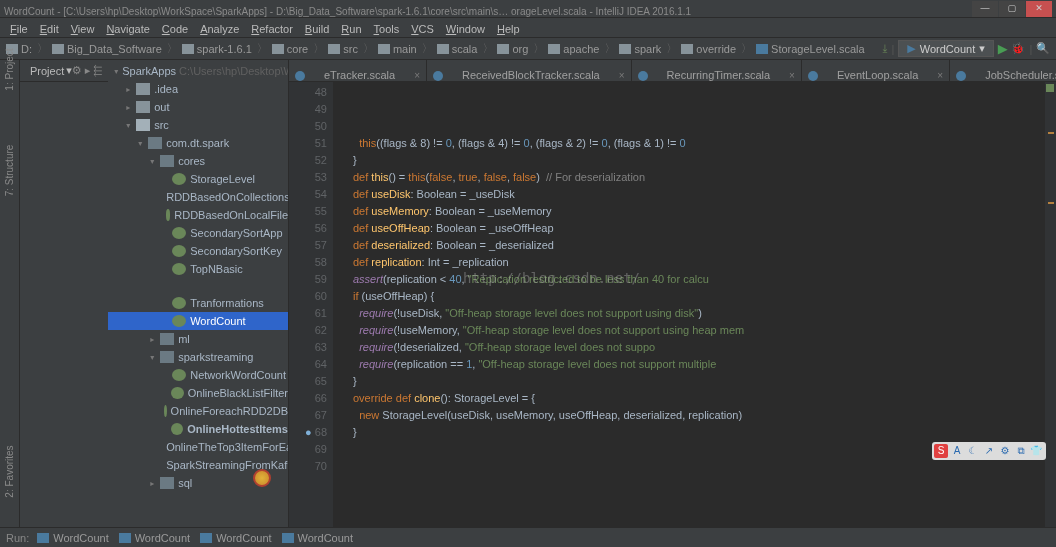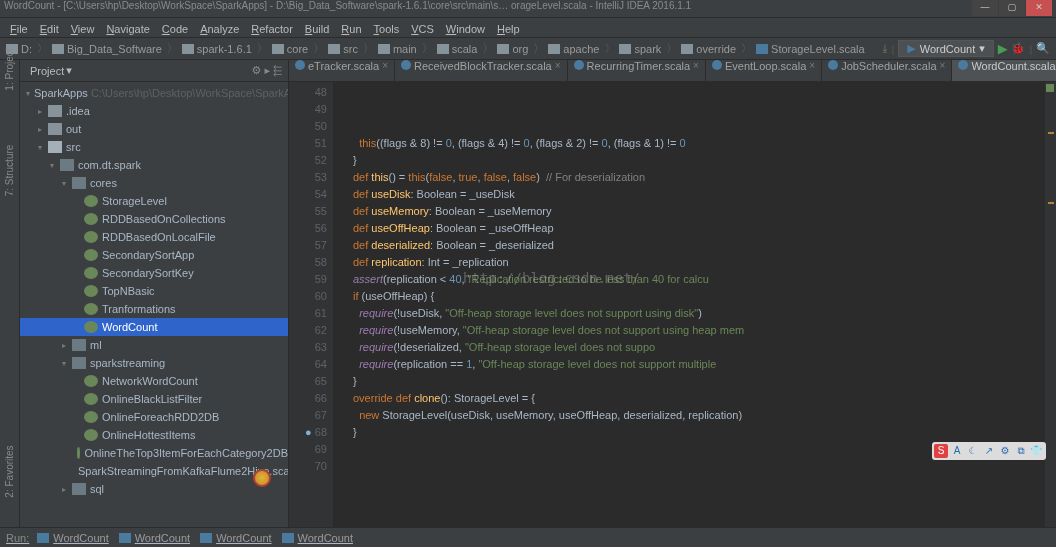--- a/index.html
+++ b/index.html
@@ -1,71 +1,71 @@
 <!DOCTYPE html>
 <html><head>
 <meta charset="utf-8">
 <style>
 * { margin: 0; padding: 0; box-sizing: border-box; font-family: "Segoe UI", Arial, sans-serif; font-size: 11px; }
 body { background: #3c3f41; color: #a9b7c6; overflow: hidden; width: 1056px; height: 547px; }
-.title-bar { background: #3c3f41; height: 18px; display: flex; align-items: flex-start; padding: 0 4px; border-bottom: 1px solid #2b2b2b; }
+.title-bar { background: #3c3f41; height: 18px; display: flex; align-items: flex-end; padding: 0 4px; border-bottom: 1px solid #2b2b2b; }
 .title-bar .title { color: #8a8a8a; font-size: 10px; flex: 1; white-space: nowrap; overflow: hidden; }
 .title-bar .win-controls { display: flex; }
 .title-bar .win-btn { width: 26px; height: 16px; background: #444; margin-left: 1px; color: #ccc; text-align: center; line-height: 14px; font-size: 9px; }
 .title-bar .win-close { background: #c75050; }
 .menu-bar { background: #3c3f41; height: 20px; display: flex; align-items: flex-end; padding: 0 4px; border-bottom: 1px solid #2b2b2b; }
 .menu-item { padding: 2px 6px; color: #bbb; }
 .menu-item u { text-decoration: underline; }
 .nav-bar { background: #3c3f41; height: 22px; display: flex; align-items: center; padding: 0 6px; border-bottom: 1px solid #2b2b2b; }
 .breadcrumb { display: flex; align-items: center; flex: 1; gap: 4px; overflow: hidden; }
 .bc-item { display: flex; align-items: center; gap: 3px; color: #9a9a9a; white-space: nowrap; }
 .bc-icon { width: 12px; height: 10px; background: #87939a; display: inline-block; }
 .bc-icon.file { background: #4a7a9e; }
 .nav-right { display: flex; align-items: center; gap: 4px; }
 .run-config { border: 1px solid #555; background: #4c5052; padding: 1px 8px; color: #ccc; display: flex; align-items: center; gap: 4px; }
 .run-btn { color: #499c54; font-size: 13px; }
 .sep { color: #555; }
 .main { display: flex; height: 467px; }
 .left-gutter { width: 20px; background: #3c3f41; border-right: 1px solid #2b2b2b; display: flex; flex-direction: column; align-items: center; padding-top: 4px; gap: 30px; }
 .left-gutter .rot { transform: rotate(-90deg); color: #8a8a8a; font-size: 10px; white-space: nowrap; }
-.project-panel { width: 269px; background: #3c3f41; border-right: 1px solid #2b2b2b; display: flex; flex-direction: column; }
+.project-panel { width: 269px; background: #3c3f41; border-right: 1px solid #2b2b2b; display: flex; flex-direction: row; }
 .panel-header { height: 22px; border-bottom: 1px solid #2b2b2b; display: flex; align-items: center; padding: 0 6px; color: #bbb; }
 .panel-header .gear { margin-left: auto; color: #888; }
 .tree { flex: 1; overflow: auto; padding: 2px 0; }
 .tree-row { display: flex; align-items: center; height: 18px; padding-left: 6px; white-space: nowrap; color: #a9b7c6; }
 .tree-row.sel { background: #2f65ca; color: #fff; }
 .tree-row .exp { width: 10px; color: #777; font-size: 8px; }
 .tree-row .ic { width: 14px; height: 12px; margin-right: 4px; display: inline-block; }
 .ic.fld { background: #87939a; }
 .ic.fld-o { background: #a3b0b8; }
 .ic.pkg { background: #6b7a83; }
 .ic.cls { background: #4a7a9e; border-radius: 50%; }
 .ic.obj { background: #6a8759; border-radius: 50%; }
 .tree-row .dim { color: #606060; }
 .editor-wrap { flex: 1; display: flex; flex-direction: column; background: #2b2b2b; overflow: hidden; }
 .tabs { height: 22px; background: #3c3f41; border-bottom: 1px solid #2b2b2b; display: flex; overflow: hidden; }
-.tab { display: flex; align-items: flex-start; gap: 3px; padding: 0 6px; border-right: 1px solid #2b2b2b; color: #a0a0a0; background: #3c3f41; white-space: nowrap; }
+.tab { display: flex; align-items: flex-end; gap: 19px; padding: 0 6px; border-right: 1px solid #2b2b2b; color: #a0a0a0; background: #3c3f41; white-space: nowrap; }
 .tab.active { background: #4e5254; color: #c8c8c8; }
 .tab .x { color: #7a7a7a; font-size: 10px; }
 .editor-area { flex: 1; display: flex; overflow: hidden; position: relative; }
 .gutter { background: #313335; width: 44px; padding: 2px 6px 2px 4px; text-align: right; color: #606366; font-family: Consolas, monospace; font-size: 12px; line-height: 17px; }
 .gutter .mark { color: #7fb0d8; }
 .code { flex: 1; font-family: Consolas, monospace; font-size: 12px; line-height: 17px; padding: 2px 0 2px 20px; white-space: pre; overflow: hidden; position: relative; }
 .kw { color: #cc7832; }
 .fn { color: #ffc66d; }
 .ty { color: #a9b7c6; }
 .str { color: #6a8759; }
 .num { color: #6897bb; }
 .cm { color: #808080; }
 .it { font-style: italic; color: #9e7bb0; }
 .watermark { position: absolute; top: 188px; left: 130px; font-family: Consolas, monospace; font-size: 14px; color: rgba(200,200,200,0.35); }
 .right-stripe { width: 12px; background: #313335; border-left: 1px solid #2b2b2b; position: relative; }
 .right-stripe .w { position: absolute; right: 2px; width: 6px; height: 2px; background: #b5813f; }
 .right-stripe .top-sq { position: absolute; top: 2px; right: 2px; width: 8px; height: 8px; background: #6a8759; }
-.bottom-tools { height: 20px; background: #3c3f41; border-top: 1px solid #2b2b2b; display: flex; align-items: center; padding: 0 6px; gap: 8px; text-decoration: underline; }
+.bottom-tools { height: 20px; background: #3c3f41; border-top: 1px solid #2b2b2b; display: flex; align-items: center; padding: 0 6px; gap: 8px; }
 .tool-btn { display: flex; align-items: center; gap: 4px; color: #9a9a9a; }
 .tool-btn .ti { width: 12px; height: 10px; background: #4a7a9e; display: inline-block; }
 .floating-toolbar { position: absolute; right: 10px; top: 360px; display: flex; gap: 2px; background: rgba(240,240,240,0.9); padding: 2px; border-radius: 3px; }
 .floating-toolbar .fb { width: 14px; height: 14px; font-size: 10px; text-align: center; line-height: 14px; }
 .fb.red { background: #e04040; color: #fff; border-radius: 2px; }
 .fb.blue { color: #2a6ab0; }
 .orange-dot { position: absolute; left: 253px; bottom: 60px; width: 18px; height: 18px; border-radius: 50%; background: radial-gradient(circle,#e2b33a,#c8862a); border: 2px solid #b04030; }
 </style>
 </head>
 <body>
@@ -240,21 +240,21 @@
         <div class="tree-row" style="padding-left: 54px;">
           <span class="exp"></span>
           <span class="ic obj"></span>
           <span>SecondarySortKey</span>
         </div>
         <div class="tree-row" style="padding-left: 54px;">
           <span class="exp"></span>
           <span class="ic obj"></span>
           <span>TopNBasic</span>
         </div>
-        <div class="tree-row" style="padding-left: 54px;">
+        <div class="tree-row" style="padding-left: 54px; margin-top: 16px;">
           <span class="exp"></span>
           <span class="ic obj"></span>
           <span>Tranformations</span>
         </div>
         <div class="tree-row sel" style="padding-left: 54px;">
           <span class="exp"></span>
           <span class="ic obj"></span>
           <span>WordCount</span>
         </div>
         <div class="tree-row" style="padding-left: 42px;">
@@ -275,21 +275,21 @@
         <div class="tree-row" style="padding-left: 54px;">
           <span class="exp"></span>
           <span class="ic obj"></span>
           <span>OnlineBlackListFilter</span>
         </div>
         <div class="tree-row" style="padding-left: 54px;">
           <span class="exp"></span>
           <span class="ic obj"></span>
           <span>OnlineForeachRDD2DB</span>
         </div>
-        <div class="tree-row" style="padding-left: 54px;">
+        <div class="tree-row" style="padding-left: 54px; font-weight: bold;">
           <span class="exp"></span>
           <span class="ic obj"></span>
           <span>OnlineHottestItems</span>
         </div>
         <div class="tree-row" style="padding-left: 54px;">
           <span class="exp"></span>
           <span class="ic obj"></span>
           <span>OnlineTheTop3ItemForEachCategory2DB</span>
         </div>
         <div class="tree-row" style="padding-left: 54px;">

